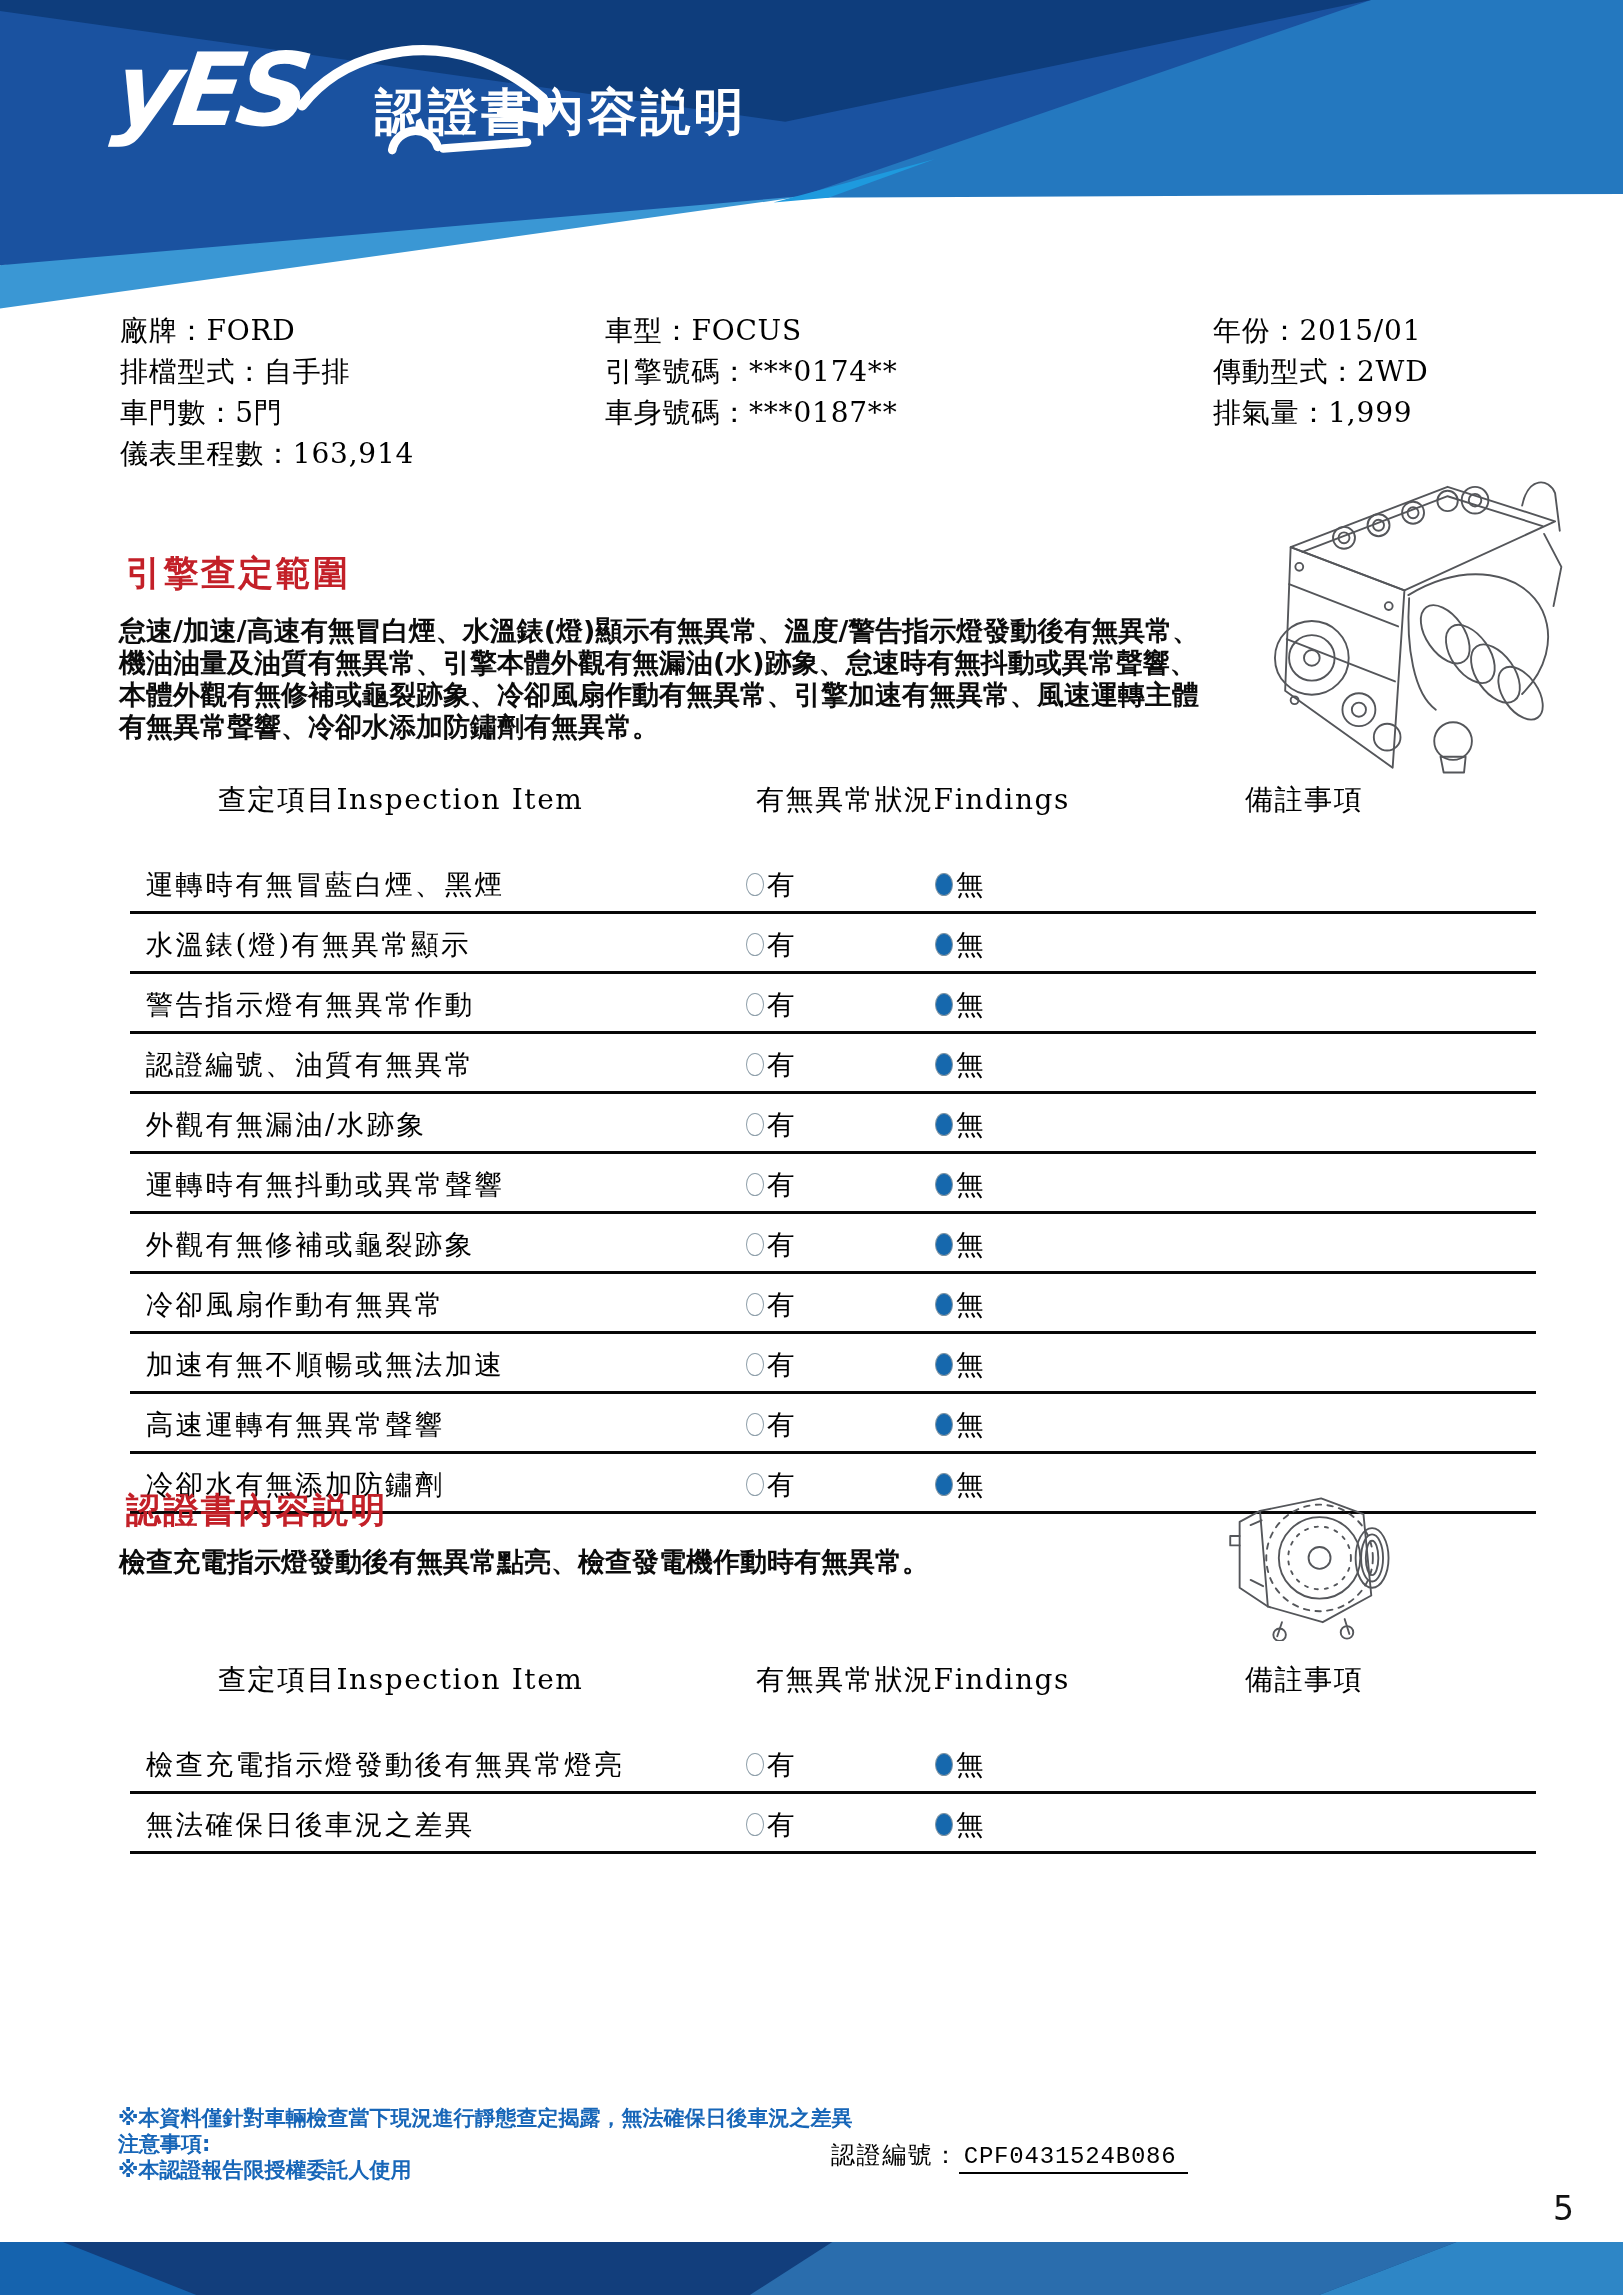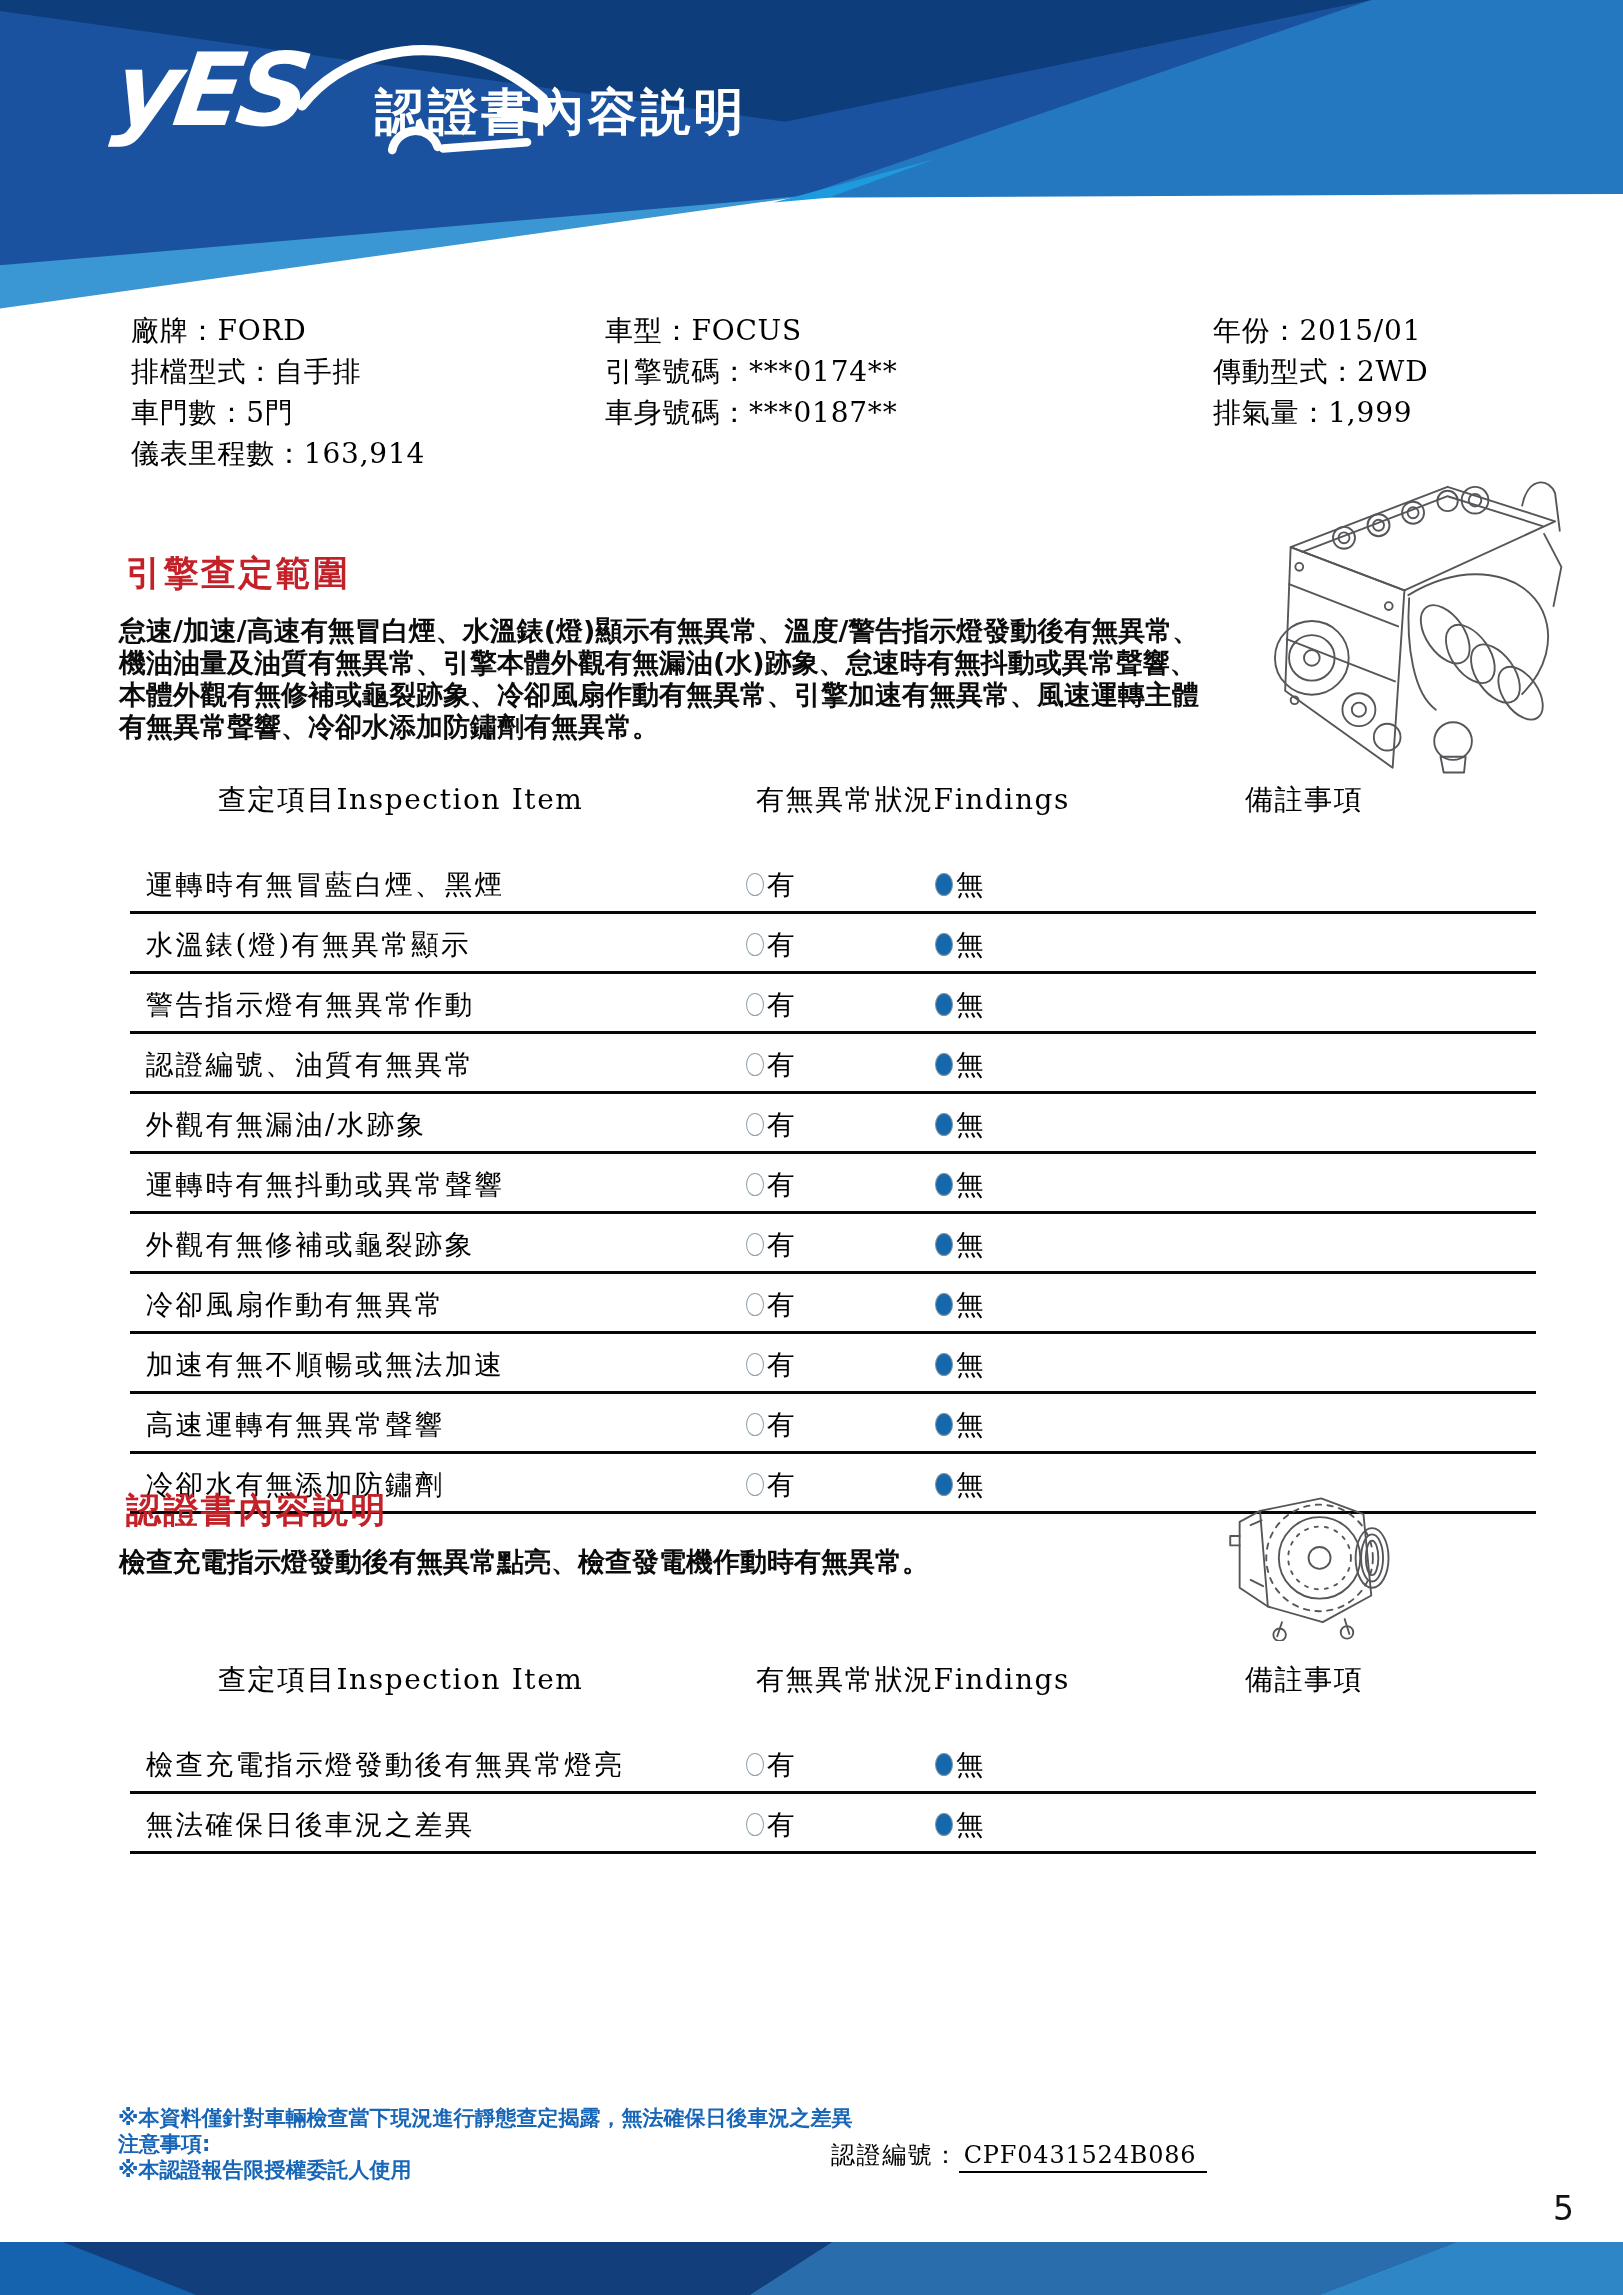--- a/index.html
+++ b/index.html
@@ -13,21 +13,21 @@
     font-style:italic;font-weight:900;font-size:101px;letter-spacing:-6.3px;
     transform:skewX(-8deg);}
   .logo-swoosh{position:absolute;left:298px;top:31px;width:259px;height:141px;}
   .hdr-title{position:absolute;left:375px;top:79px;color:#fff;
     font-family:"DejaVu Sans","Liberation Sans",sans-serif;
     font-weight:800;font-size:50px;letter-spacing:3.1px;}
 
   
   .info-col{position:absolute;top:310px;font-size:28px;line-height:41px;color:#000;letter-spacing:0.8px;}
   .info-col div{white-space:nowrap;}
-  #info-c1{left:131px;}
+  #info-c1{left:120px;}
   #info-c2{left:605px;}
   #info-c3{left:1213px;}
 
   
   .sec-title{position:absolute;left:126px;color:#c32028;
     font-family:"DejaVu Sans","Liberation Sans",sans-serif;
     font-weight:800;font-size:35px;letter-spacing:2.4px;}
   .sec-desc{position:absolute;left:119px;color:#0b0b0b;
     font-family:"DejaVu Sans","Liberation Sans",sans-serif;
     font-weight:700;font-size:27px;line-height:32px;}
@@ -57,21 +57,21 @@
 
   
   .lineart{stroke:#54565a;fill:none;stroke-width:2.4;stroke-linecap:round;stroke-linejoin:round;}
   #engine-art{position:absolute;left:1216px;top:457px;width:369px;height:328px;}
   #alt-art{position:absolute;left:1227px;top:1478px;width:182px;height:163px;}
 
   
   .notes{position:absolute;left:118px;top:2105px;
     font-family:"DejaVu Sans","Liberation Sans",sans-serif;
     font-weight:700;font-size:21px;line-height:26px;color:#1766b8;}
-  .cert{position:absolute;left:831px;top:2139px;font-size:24px;color:#000;letter-spacing:1.6px;white-space:nowrap;}
+  .cert{position:absolute;left:831px;top:2139px;font-size:24px;color:#000;letter-spacing:1.6px;white-space:nowrap;font-family:Liberation Mono, monospace;}
   .cert .num{border-bottom:2.4px solid #000;padding:0 11px 1.6px 4.7px;letter-spacing:0.8px;}
   .page-num{position:absolute;left:1553px;top:2189px;font-size:33px;color:#111;
     font-family:"DejaVu Sans","Liberation Sans",sans-serif;}
   .band-svg{position:absolute;left:0;top:2242px;width:1623px;height:53px;}
 </style>
 </head>
 <body>
 
 <div class="page">
 

